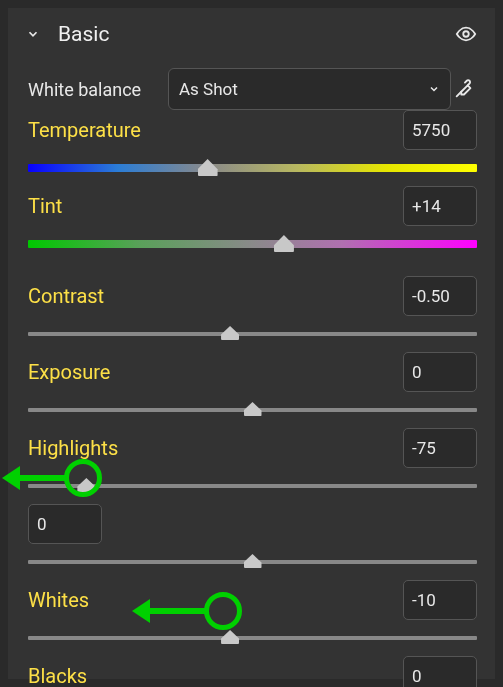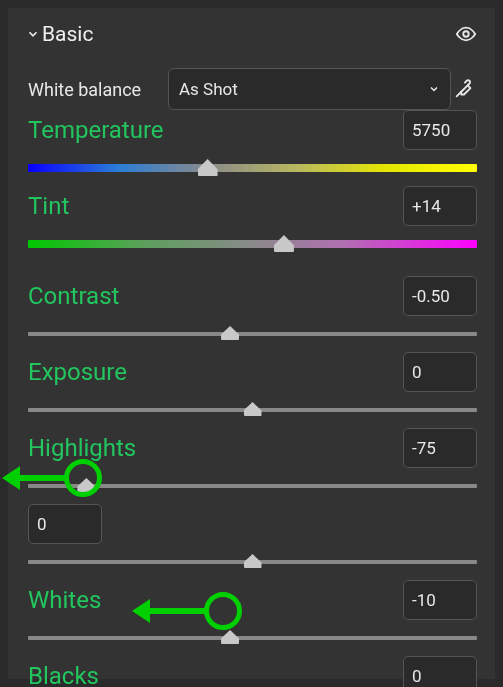--- a/index.html
+++ b/index.html
@@ -21,21 +21,21 @@
   }
   .panel-header {
     display: flex;
     align-items: center;
     justify-content: space-between;
     margin-bottom: 22px;
   }
   .header-left {
     display: flex;
     align-items: center;
-    gap: 2px;
+    gap: 18px;
   }
   .chevron {
     width: 14px;
     height: 14px;
     display: flex;
     align-items: center;
     justify-content: center;
     cursor: pointer;
   }
   .chevron svg { width: 14px; height: 14px; }
@@ -91,22 +91,22 @@
     padding-left: 2px;
   }
   .param-sep { margin-top: 22px; }
   .param-head {
     display: flex;
     align-items: center;
     justify-content: space-between;
     margin-bottom: 6px;
   }
   .param-label {
-    font-size: 24px;
-    color: #22c55e;
+    font-size: 20px;
+    color: #fde047;
   }
   .param-value {
     background: #2a2a2a;
     border: 1px solid #555;
     border-radius: 5px;
     height: 40px;
     width: 74px;
     display: flex;
     align-items: center;
     justify-content: flex-start;

